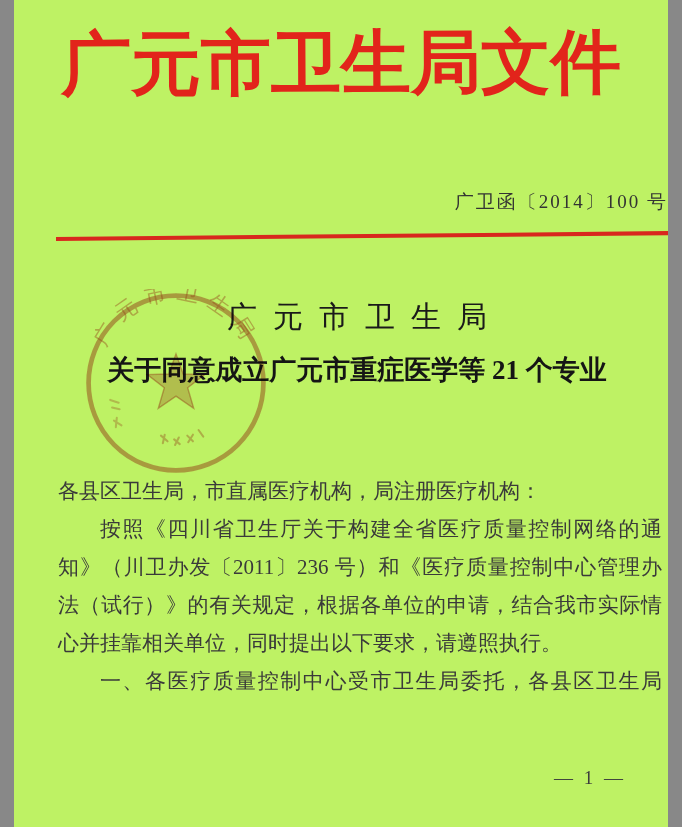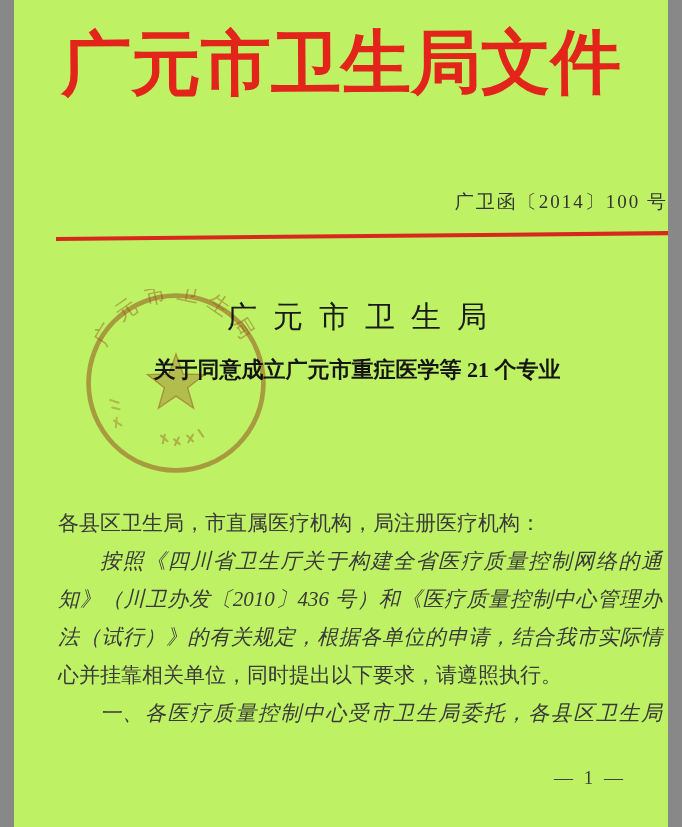--- a/index.html
+++ b/index.html
@@ -36,40 +36,40 @@
   .titleblock{
     position:absolute;top:297px;left:0;right:0;
     text-align:center;color:#151515;z-index:2;margin-left:32px;
   }
   .t1{
     font-size:30px;line-height:40px;
     letter-spacing:16px;margin-left:16px;
     color:#1a1a1a;
   }
   .t2{
-    font-size:22px;line-height:46px;font-weight:bold;margin-top:10px;
+    font-size:27px;line-height:46px;font-weight:bold;margin-top:10px;
   }
   .t3{
     font-size:33px;line-height:46px;font-weight:bold;
   }
   .seal{
     position:absolute;left:68px;top:289px;width:188px;height:188px;
     mix-blend-mode:multiply;
     z-index:3;
     pointer-events:none;
   }
   .body{
-    position:absolute;top:504px;left:44px;width:604px;
+    position:absolute;top:472px;left:44px;width:604px;
     font-size:21px;line-height:38px;
     color:#3a3a3a;
     z-index:1;
   }
   .bline{width:604px;}
   .bline.indent{text-indent:2em;}
-  .bline.fill{text-align:justify;text-align-last:justify;font-style:italic;}
+  .bline.fill{text-align:justify;text-align-last:justify;}
   .pagenum{
     position:absolute;top:766px;right:42px;
     font-size:19px;line-height:24px;
     letter-spacing:3px;
     color:#3c3c3c;
   }
 </style>
 </head>
 <body>
 
@@ -108,21 +108,21 @@
       <g stroke="var(--seal-red,#c6483c)" stroke-width="2.2" opacity="0.32" fill="none">
         <path d="M30,118 l9,3 m-7,5 l8,2"></path>
         <path d="M34,140 l8,5 m-5,-8 l-1,10"></path>
       </g>
     </g>
   </svg>
 
   <div class="body">
     <div class="bline">各县区卫生局，市直属医疗机构，局注册医疗机构：</div>
     <div class="bline indent fill">按照《四川省卫生厅关于构建全省医疗质量控制网络的通</div>
-    <div class="bline fill">知》（川卫办发〔2010〕436 号）和《医疗质量控制中心管理办</div>
+    <div class="bline fill">知》（川卫办发〔2011〕236 号）和《医疗质量控制中心管理办</div>
     <div class="bline fill">法（试行）》的有关规定，根据各单位的申请，结合我市实际情</div>
     <div class="bline">心并挂靠相关单位，同时提出以下要求，请遵照执行。</div>
     <div class="bline indent fill">一、各医疗质量控制中心受市卫生局委托，各县区卫生局</div>
   </div>
 
   <div class="pagenum">— 1 —</div>
 
 </div>
 
 </body></html>

